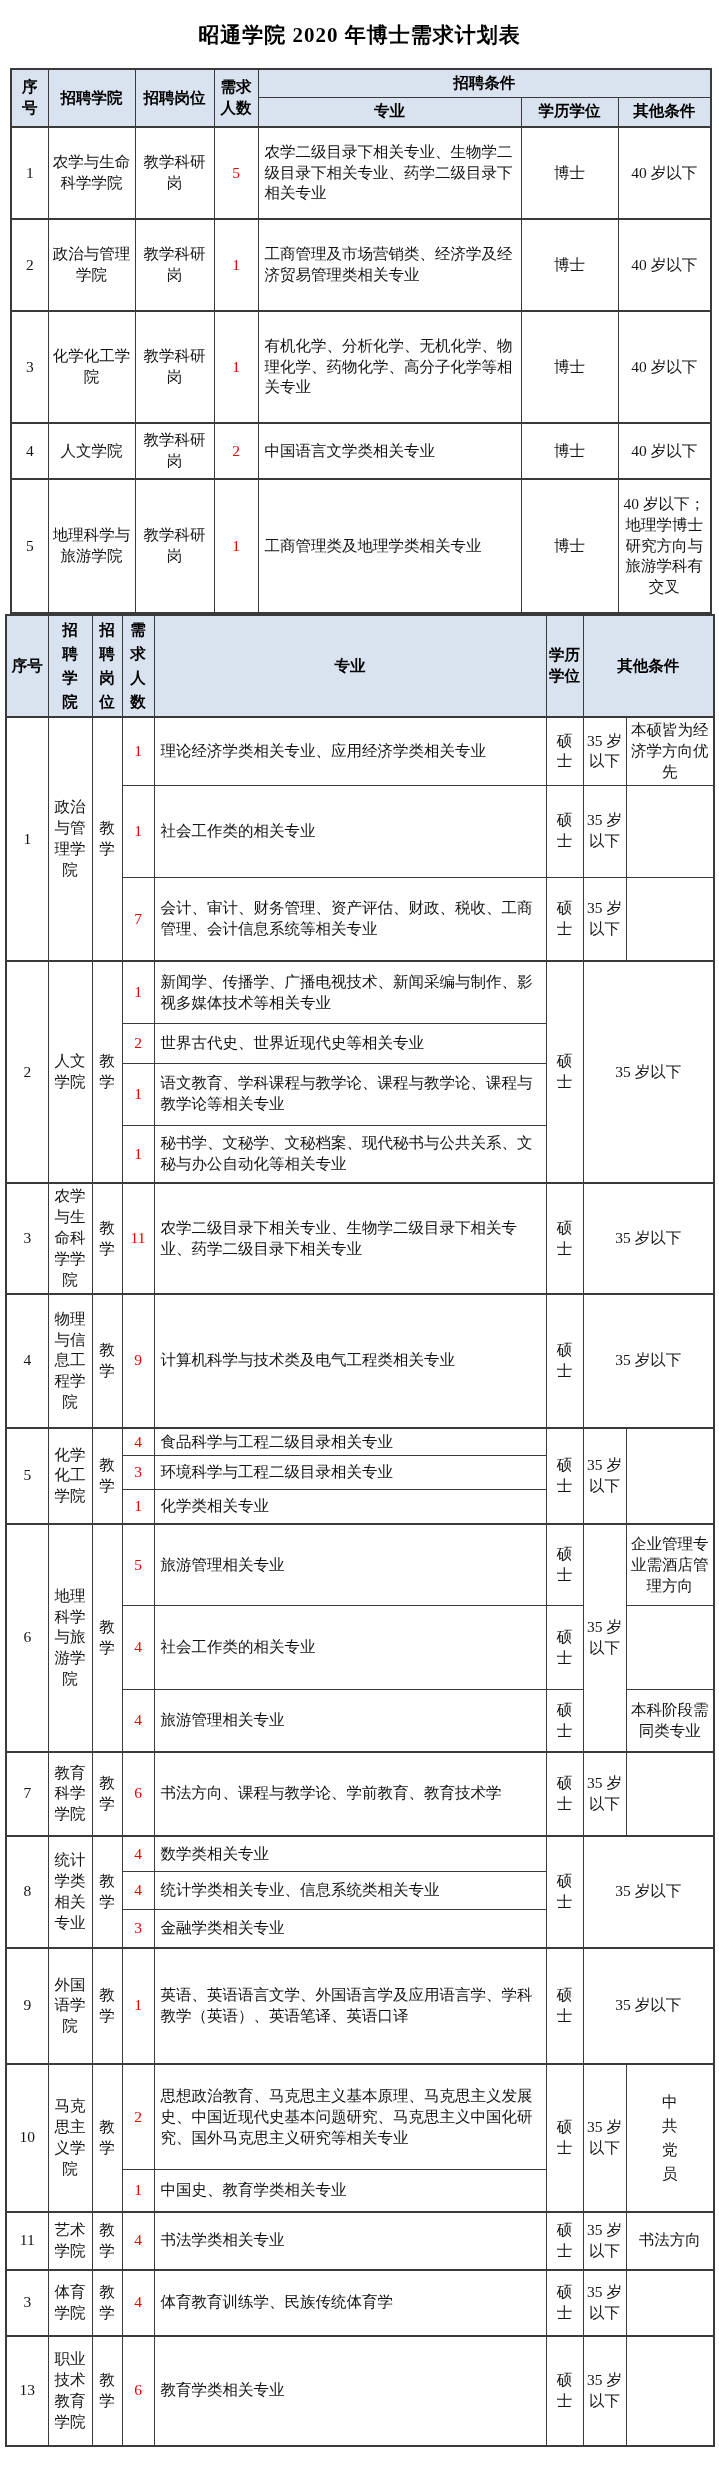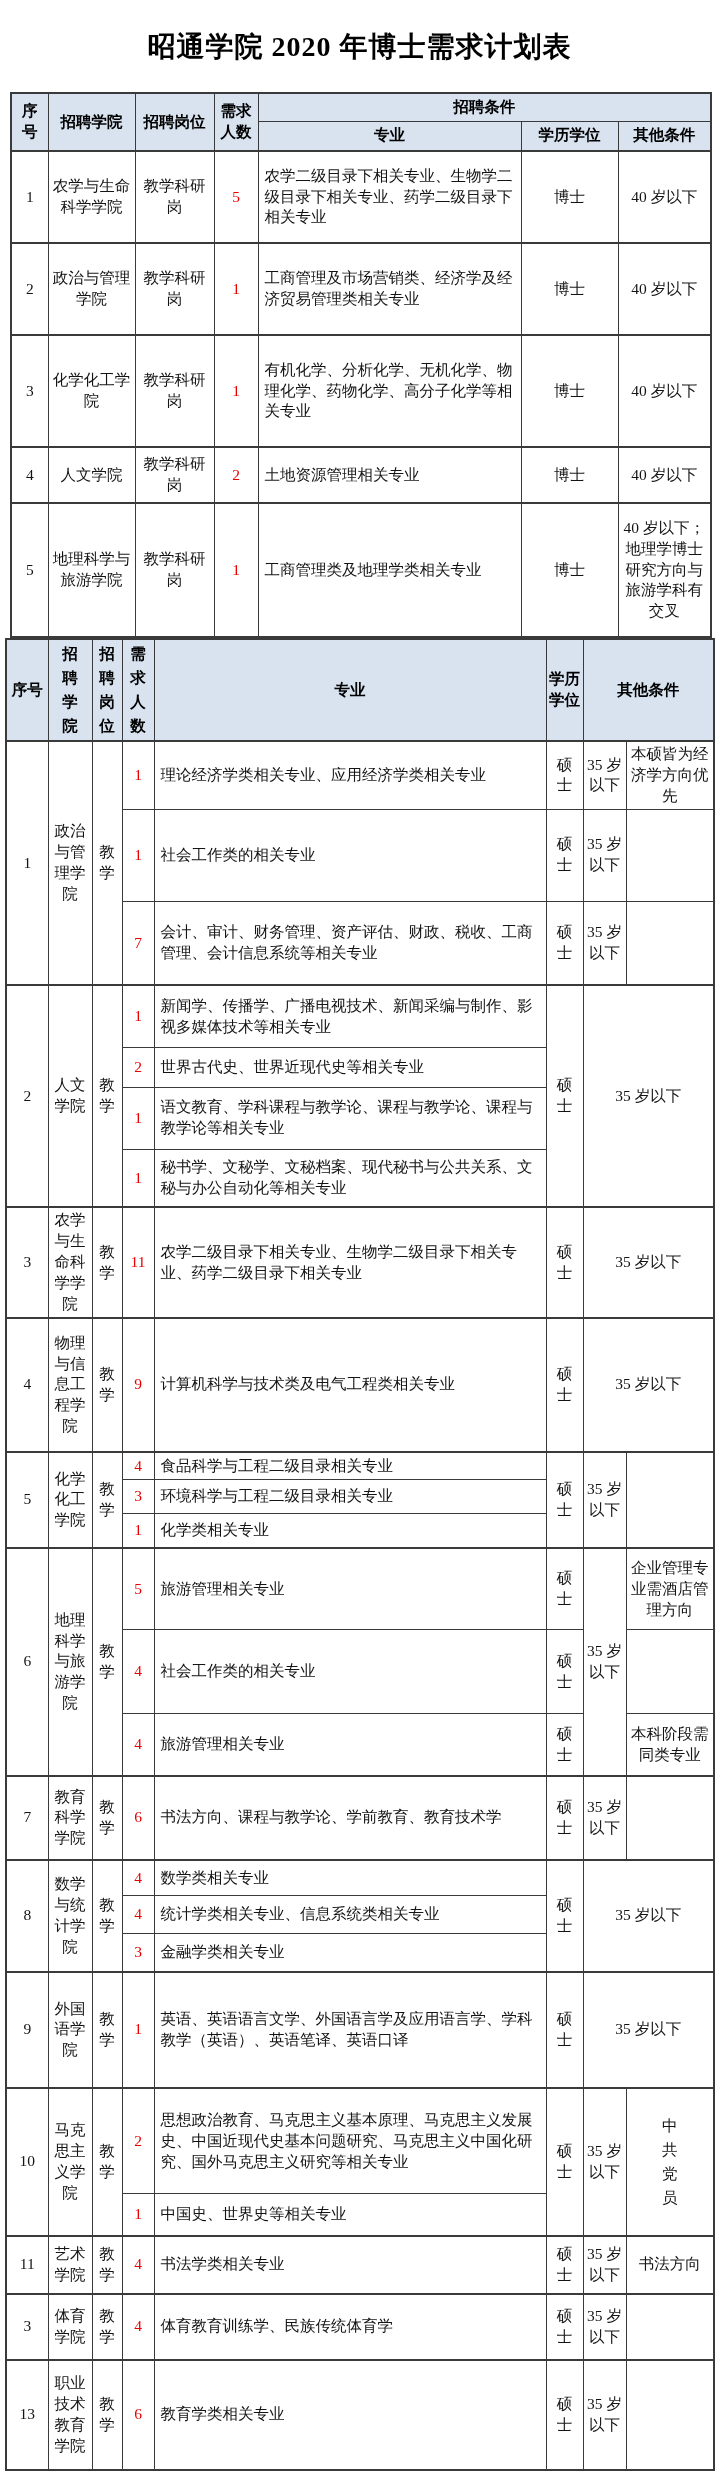--- a/index.html
+++ b/index.html
@@ -1,18 +1,18 @@
 <!DOCTYPE html>
 <html><head>
 <meta charset="utf-8">
 <style>
   html,body{margin:0;padding:0;background:#ffffff;}
   body{width:719px;font-family:"Liberation Serif","DejaVu Serif",serif;color:#141414;}
   .page{width:719px;}
-  .doc-title{text-align:center;font-size:28px;font-weight:bold;letter-spacing:1px;margin:16px;padding:12px 0 10px 0;color:#000;}
+  .doc-title{text-align:center;font-size:21px;font-weight:bold;letter-spacing:1px;margin:9px;padding:12px 0 10px 0;color:#000;}
   .doc-title.second{padding:22px 0 12px 0;}
   table.t{border-collapse:collapse;table-layout:fixed;border:2px solid #3a3a3a;}
   table.t1{width:700px;margin-left:10px;}
   table.t2{width:708px;margin-left:5px;}
   .t th,.t td{border:1px solid #3a3a3a;padding:2px 3px;font-size:15.5px;line-height:1.35;text-align:center;vertical-align:middle;word-break:break-all;}
   .t th{background:#d9e3f0;font-weight:bold;color:#000;}
   .t td.maj{text-align:left;padding-left:6px;padding-right:4px;}
   .t td.cnt{color:#e80000;font-family:"Liberation Serif","DejaVu Serif",serif;}
   .t tr.g > td{border-top:2px solid #3a3a3a;}
   .t1 tbody tr > td{border-top:2px solid #3a3a3a;}
@@ -76,21 +76,21 @@
         <td class="cnt">1</td>
         <td class="maj">有机化学、分析化学、无机化学、物理化学、药物化学、高分子化学等相关专业</td>
         <td>博士</td>
         <td>40 岁以下</td>
       </tr>
       <tr style="height:56px">
         <td>4</td>
         <td>人文学院</td>
         <td>教学科研岗</td>
         <td class="cnt">2</td>
-        <td class="maj">土地资源管理相关专业</td>
+        <td class="maj">中国语言文学类相关专业</td>
         <td>博士</td>
         <td>40 岁以下</td>
       </tr>
       <tr style="height:134px">
         <td>5</td>
         <td>地理科学与旅游学院</td>
         <td>教学科研岗</td>
         <td class="cnt">1</td>
         <td class="maj">工商管理类及地理学类相关专业</td>
         <td>博士</td>
@@ -239,21 +239,21 @@
         <td>教学</td>
         <td class="cnt">6</td>
         <td class="maj">书法方向、课程与教学论、学前教育、教育技术学</td>
         <td>硕士</td>
         <td>35 岁以下</td>
         <td></td>
       </tr>
 
       <tr class="g" style="height:36px">
         <td rowspan="3">8</td>
-        <td rowspan="3">数学与统计学院</td>
+        <td rowspan="3">统计学类相关专业</td>
         <td rowspan="3">教学</td>
         <td class="cnt">4</td>
         <td class="maj">数学类相关专业</td>
         <td rowspan="3">硕士</td>
         <td rowspan="3" colspan="2">35 岁以下</td>
       </tr>
       <tr style="height:38px">
         <td class="cnt">4</td>
         <td class="maj">统计学类相关专业、信息系统类相关专业</td>
       </tr>
@@ -277,21 +277,21 @@
         <td rowspan="2">马克思主义学院</td>
         <td rowspan="2">教学</td>
         <td class="cnt">2</td>
         <td class="maj">思想政治教育、马克思主义基本原理、马克思主义发展史、中国近现代史基本问题研究、马克思主义中国化研究、国外马克思主义研究等相关专业</td>
         <td rowspan="2">硕士</td>
         <td rowspan="2">35 岁以下</td>
         <td rowspan="2"><span class="v1">中共党员</span></td>
       </tr>
       <tr style="height:42px">
         <td class="cnt">1</td>
-        <td class="maj">中国史、世界史等相关专业</td>
+        <td class="maj">中国史、教育学类相关专业</td>
       </tr>
 
       <tr class="g" style="height:58px">
         <td>11</td>
         <td>艺术学院</td>
         <td>教学</td>
         <td class="cnt">4</td>
         <td class="maj">书法学类相关专业</td>
         <td>硕士</td>
         <td>35 岁以下</td>

